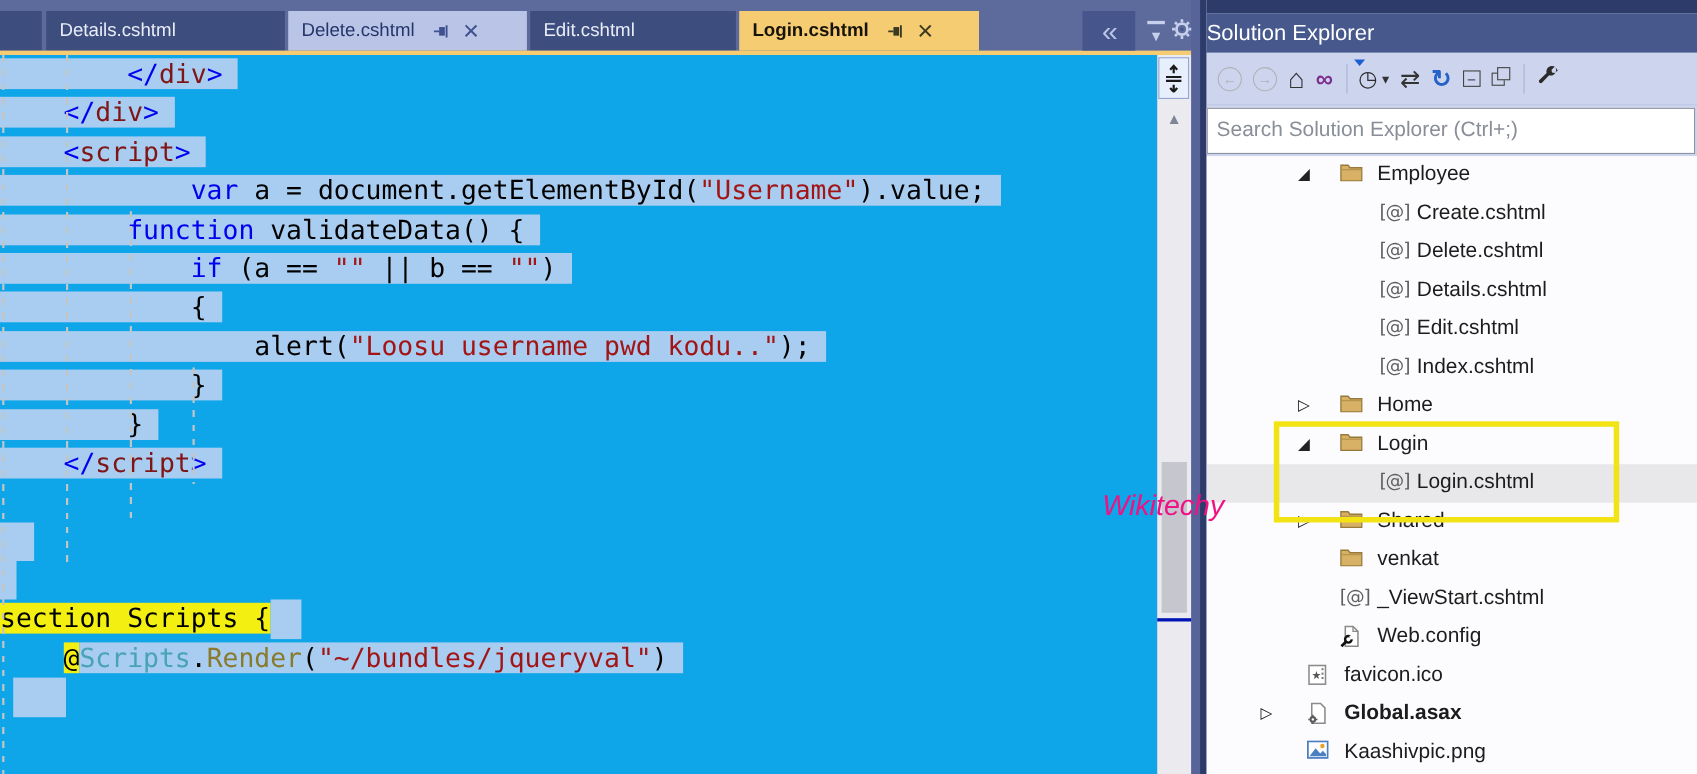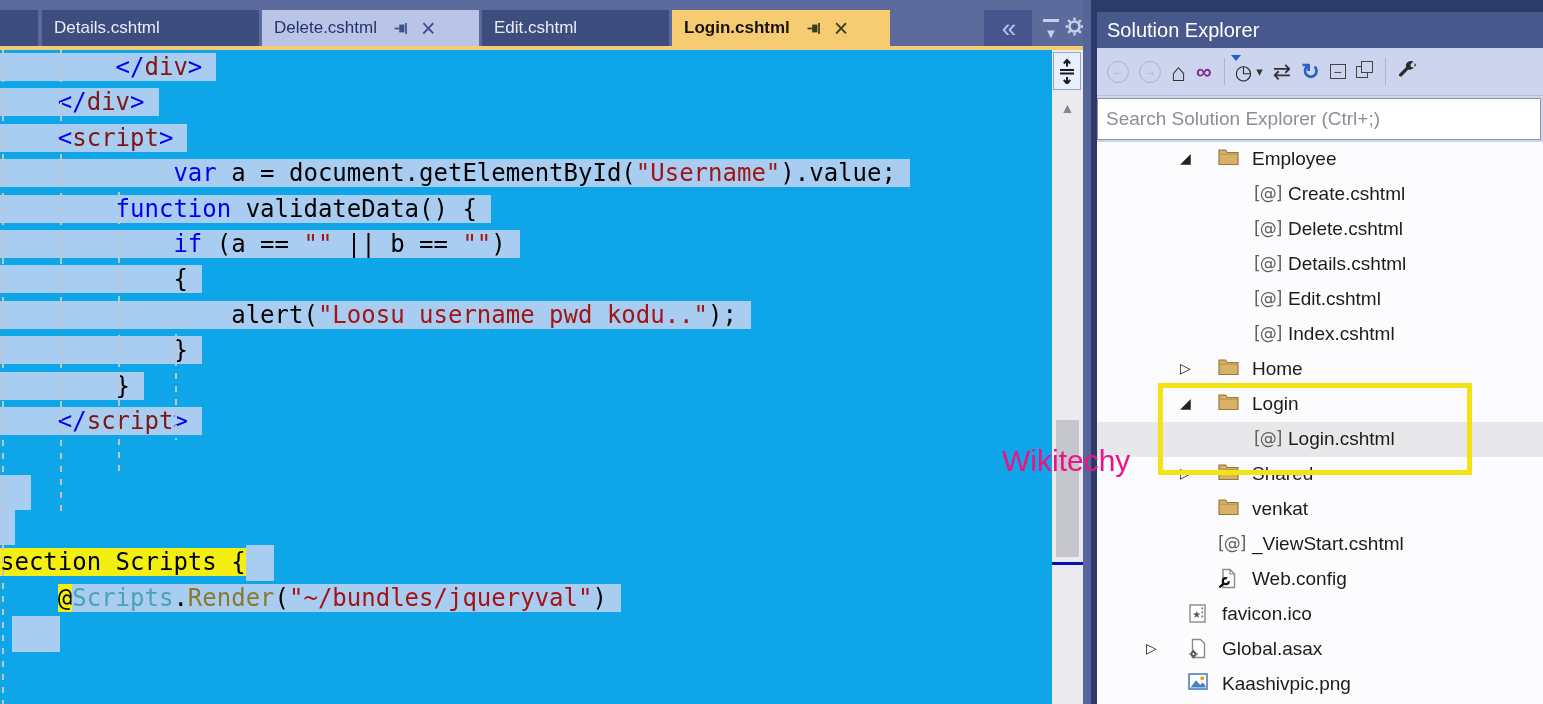--- a/index.html
+++ b/index.html
@@ -45,21 +45,21 @@
   .scroll-up{position:absolute;left:0;top:50px;width:31px;text-align:center;color:#7e8596;font-size:14px;}
   .thumb{position:absolute;left:4px;top:370px;width:23px;height:137px;background:#c5c6ce;}
   .caret-mark{position:absolute;left:0;top:512px;width:31px;height:3px;background:#0013b5;}
   
   .mid-strip{position:absolute;left:1083px;top:0;width:14px;height:704px;background:#56649a;}
   .mid-strip-dark{position:absolute;left:1091px;top:0;width:6px;height:704px;background:#2d3b6b;}
   
   #sepanel{position:absolute;left:1097px;top:0;width:446px;height:704px;background:#fcfcfe;}
   .se-topstrip{position:absolute;left:0;top:0;width:446px;height:12px;background:#2d3b6b;}
   .se-header{position:absolute;left:0;top:12px;width:446px;height:36px;background:#46588c;
-             color:#ffffff;font-size:20px;display:flex;align-items:center;padding-left:10px;box-sizing:border-box;}
+             color:#ffffff;font-size:20px;display:flex;align-items:center;box-sizing:border-box;}
   .se-toolbar{position:absolute;left:0;top:48px;width:446px;height:48px;background:#cdd4ee;
               display:flex;align-items:center;border-bottom:1px solid #b6bedd;box-sizing:border-box;}
   .tb{display:inline-flex;align-items:center;justify-content:center;margin-left:10px;}
   .circ{width:22px;height:22px;border:1.5px solid #b2b2ba;border-radius:50%;color:#b2b2ba;
         font-size:13px;display:inline-flex;align-items:center;justify-content:center;box-sizing:border-box;}
   .home-g{font-size:25px;color:#333;line-height:22px;}
   .vs-g{font-size:22px;color:#7c2f8e;font-weight:bold;line-height:22px;}
   .sep{width:1px;height:27px;background:#a9b2d6;margin-left:12px;}
   .clock-wrap{position:relative;font-size:20px;color:#2c2c2c;}
   .funnel{position:absolute;left:-4px;top:-5px;width:0;height:0;border-left:5px solid transparent;
@@ -80,21 +80,21 @@
   #setree{position:absolute;left:0;top:142px;width:446px;height:562px;background:#fcfcfe;overflow:hidden;}
   .tree-row{position:relative;height:35px;font-size:19px;color:#1c1c1c;}
   .tree-row.hl{background:#e8e8ea;}
   .exp{position:absolute;top:8px;font-size:14px;color:#222;}
   .ticon{position:absolute;top:6px;display:inline-flex;}
   .tlabel{position:absolute;top:6px;white-space:nowrap;}
   .rz{font-family:"DejaVu Sans",sans-serif;font-size:17px;color:#5f5f5f;letter-spacing:-1px;}
   
   .anno-box{position:absolute;left:1158px;top:383px;width:314px;height:92px;
             border:5px solid #f2e414;box-sizing:border-box;z-index:40;pointer-events:none;}
-  .watermark{position:absolute;left:1002px;top:444px;font-size:30px;color:#f01285;z-index:50;}
+  .watermark{position:absolute;left:1002px;top:444px;font-size:26px;color:#f01285;z-index:50;font-style:italic;}
 </style>
 </head>
 <body>
 
 <div class="tab-stub"></div>
 <div id="tabs-root">
     <div class="tab t-in" style="left: 42px; width: 217px;">
       <span>Details.cshtml</span>
     </div>
     <div class="tab t-prov" style="left: 262px; width: 217px;">
@@ -365,21 +365,21 @@
         <span class="ticon" style="left: 91px;">
           <svg width="19" height="21" viewBox="0 0 19 21">
             <path d="M4.5 1.5 h8 l4 4 v14 h-12z" fill="#fff" stroke="#8a8a8a" stroke-width="1.4"></path>
             <circle cx="5.5" cy="16" r="3" fill="#5a5a5a"></circle>
             <circle cx="5.5" cy="16" r="1.1" fill="#fff"></circle>
             <g stroke="#5a5a5a" stroke-width="1.4">
               <path d="M5.5 11.8 v1.4 M5.5 18.8 v1.4 M1.3 16 h1.4 M8.3 16 h1.4"></path>
             </g>
           </svg>
         </span>
-        <span class="tlabel" style="left: 125px;">Global.asax</span>
+        <span class="tlabel" style="left: 125px; font-weight: bold;">Global.asax</span>
       </div>
       <div class="tree-row">
         <span class="ticon" style="left: 91px;">
           <svg width="20" height="17" viewBox="0 0 20 17">
             <rect x="1" y="1" width="18" height="15" fill="#fdfdfd" stroke="#4a7fc1" stroke-width="1.6"></rect>
             <path d="M2.5 14.5 L8 7.2 l4.2 4.8 2.4-2.6 2.9 3.2 v1.9z" fill="#4a7fc1"></path>
             <circle cx="14.2" cy="5.2" r="2" fill="#e9a227"></circle>
           </svg>
         </span>
         <span class="tlabel" style="left: 125px;">Kaashivpic.png</span>

